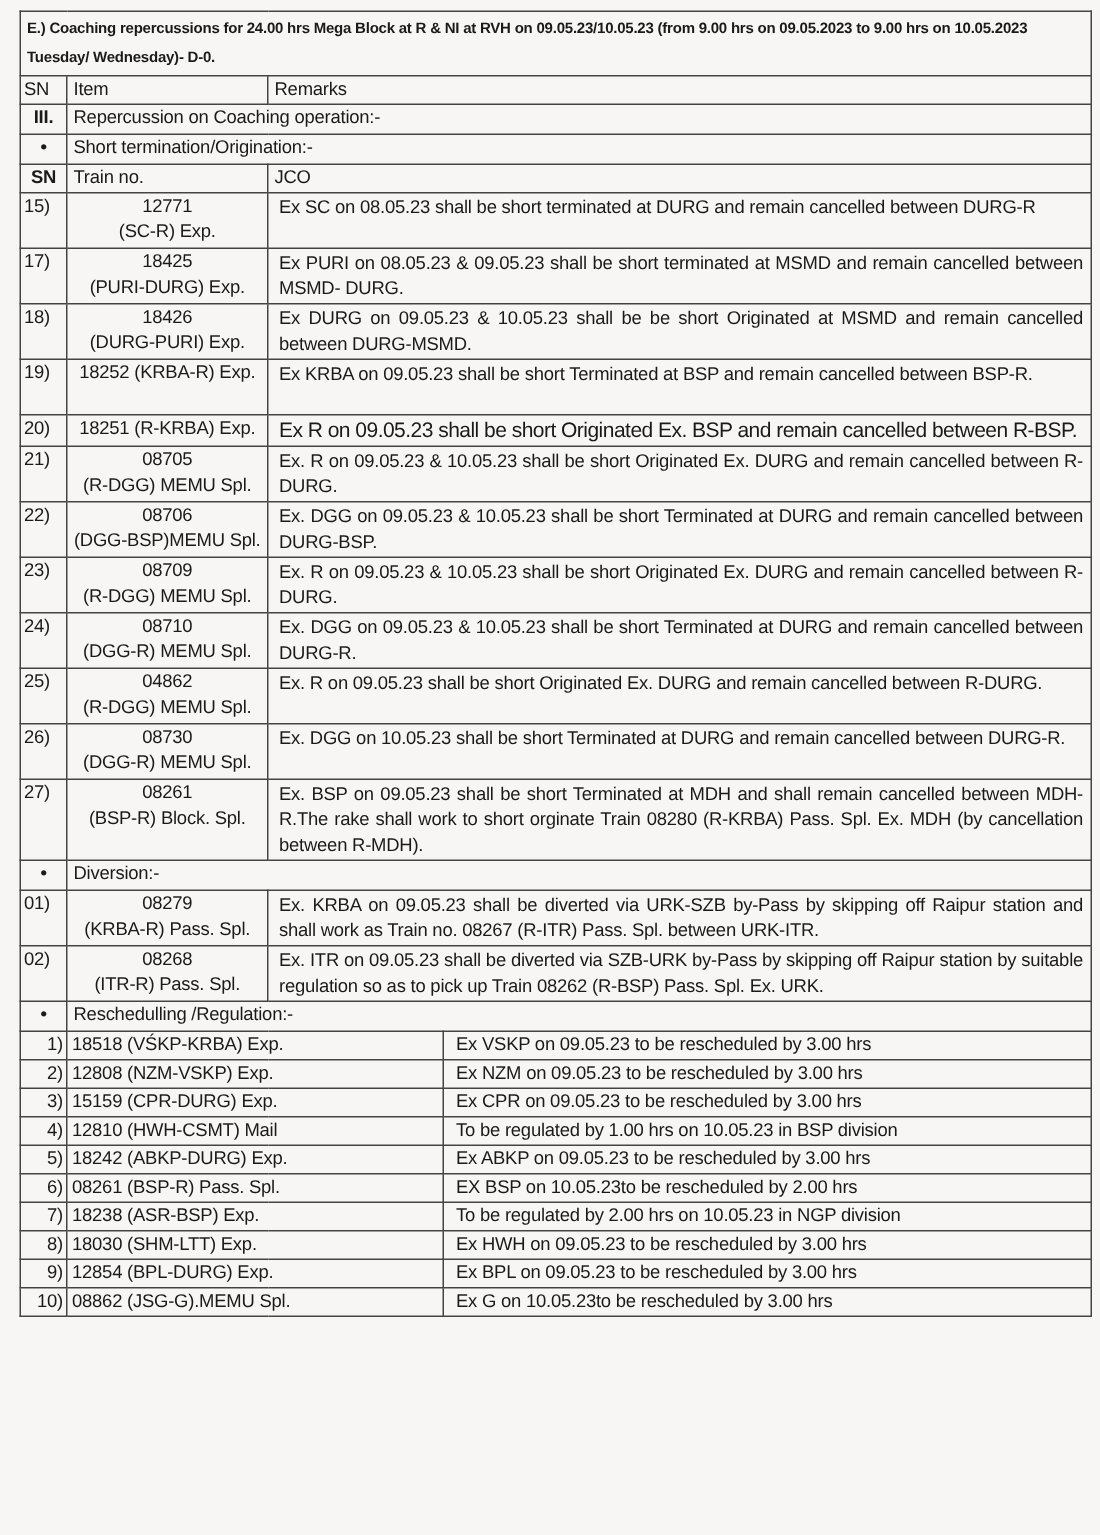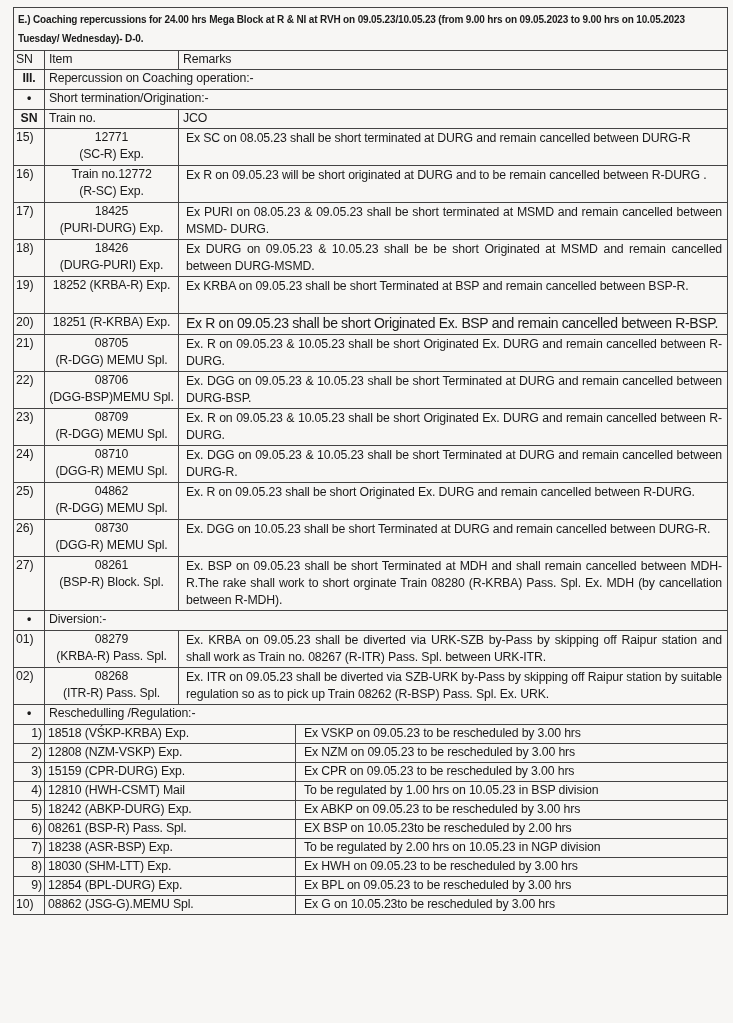--- a/index.html
+++ b/index.html
@@ -56,28 +56,20 @@
       </tr>
     <tr class="row2">
           <td class="sn">15)</td>
           <td class="train">
             <div>12771</div>
             <div>(SC-R) Exp.</div>
           </td>
           <td colspan="2" class="remark">Ex SC on 08.05.23 shall be short terminated at DURG and remain cancelled between DURG-R</td>
         </tr>
         <tr class="row2">
-          <td class="sn">16)</td>
-          <td class="train">
-            <div>Train no.12772</div>
-            <div>(R-SC) Exp.</div>
-          </td>
-          <td colspan="2" class="remark">Ex  R  on 09.05.23 will be short originated at DURG and to be remain cancelled between R-DURG .</td>
-        </tr>
-        <tr class="row2">
           <td class="sn">17)</td>
           <td class="train">
             <div>18425</div>
             <div>(PURI-DURG) Exp.</div>
           </td>
           <td colspan="2" class="remark">Ex PURI on 08.05.23 &amp; 09.05.23 shall be short terminated at MSMD and remain cancelled between MSMD- DURG.</td>
         </tr>
         <tr class="row2">
           <td class="sn">18)</td>
           <td class="train">
@@ -219,19 +211,19 @@
           <td class="sn" style="text-align:right;padding-right:2px">8)</td>
           <td colspan="2" class="resch-item">18030 (SHM-LTT) Exp.</td>
           <td class="resch-remark">Ex HWH on 09.05.23 to be rescheduled by 3.00 hrs</td>
         </tr>
         <tr class="row1">
           <td class="sn" style="text-align:right;padding-right:2px">9)</td>
           <td colspan="2" class="resch-item">12854 (BPL-DURG) Exp.</td>
           <td class="resch-remark">Ex BPL on 09.05.23 to be rescheduled by 3.00 hrs</td>
         </tr>
         <tr class="row1">
-          <td class="sn" style="text-align:left;padding-right:2px">10)</td>
+          <td class="sn" style="text-align:right;padding-right:2px">10)</td>
           <td colspan="2" class="resch-item">08862 (JSG-G).MEMU Spl.</td>
           <td class="resch-remark">Ex G on 10.05.23to be rescheduled by 3.00 hrs</td>
         </tr>
       </tbody>
   </table>
 </div>
 
 </body></html>

